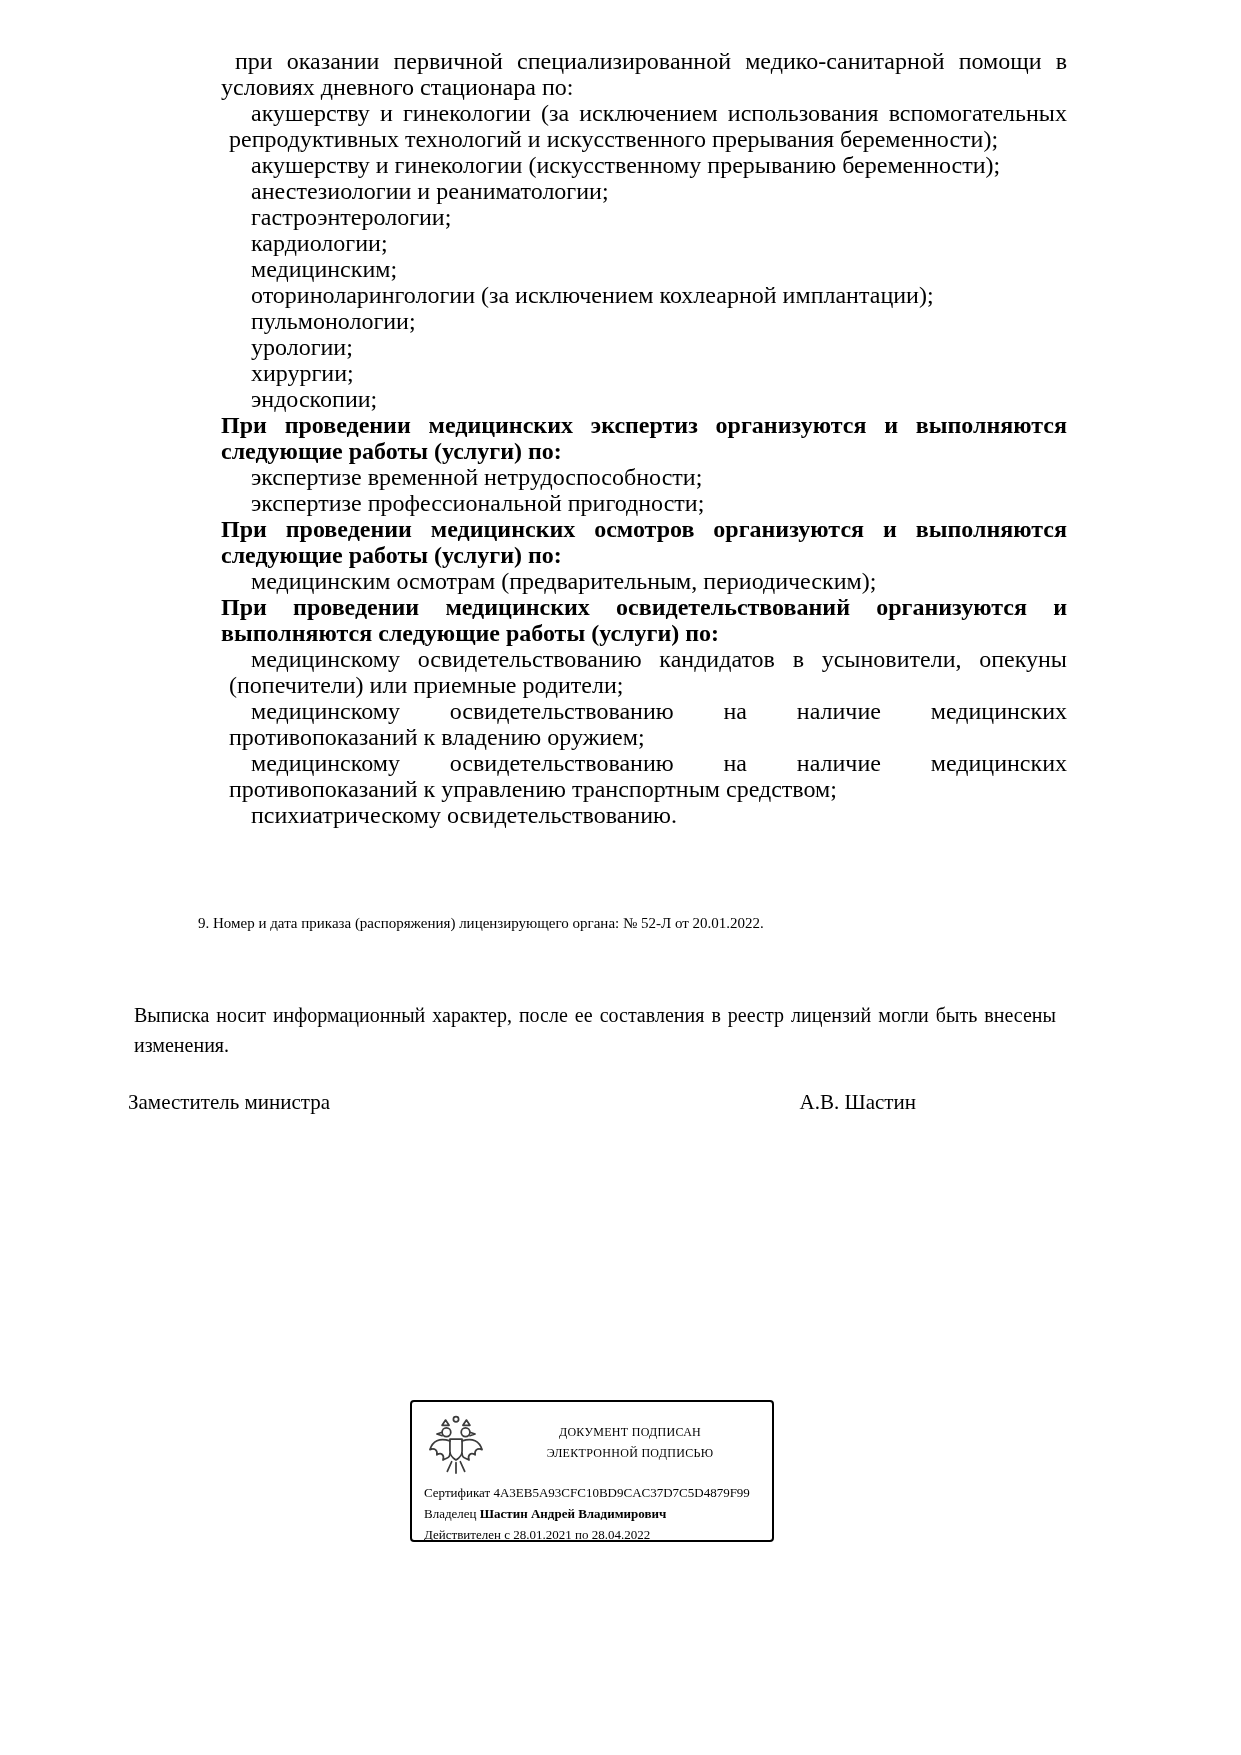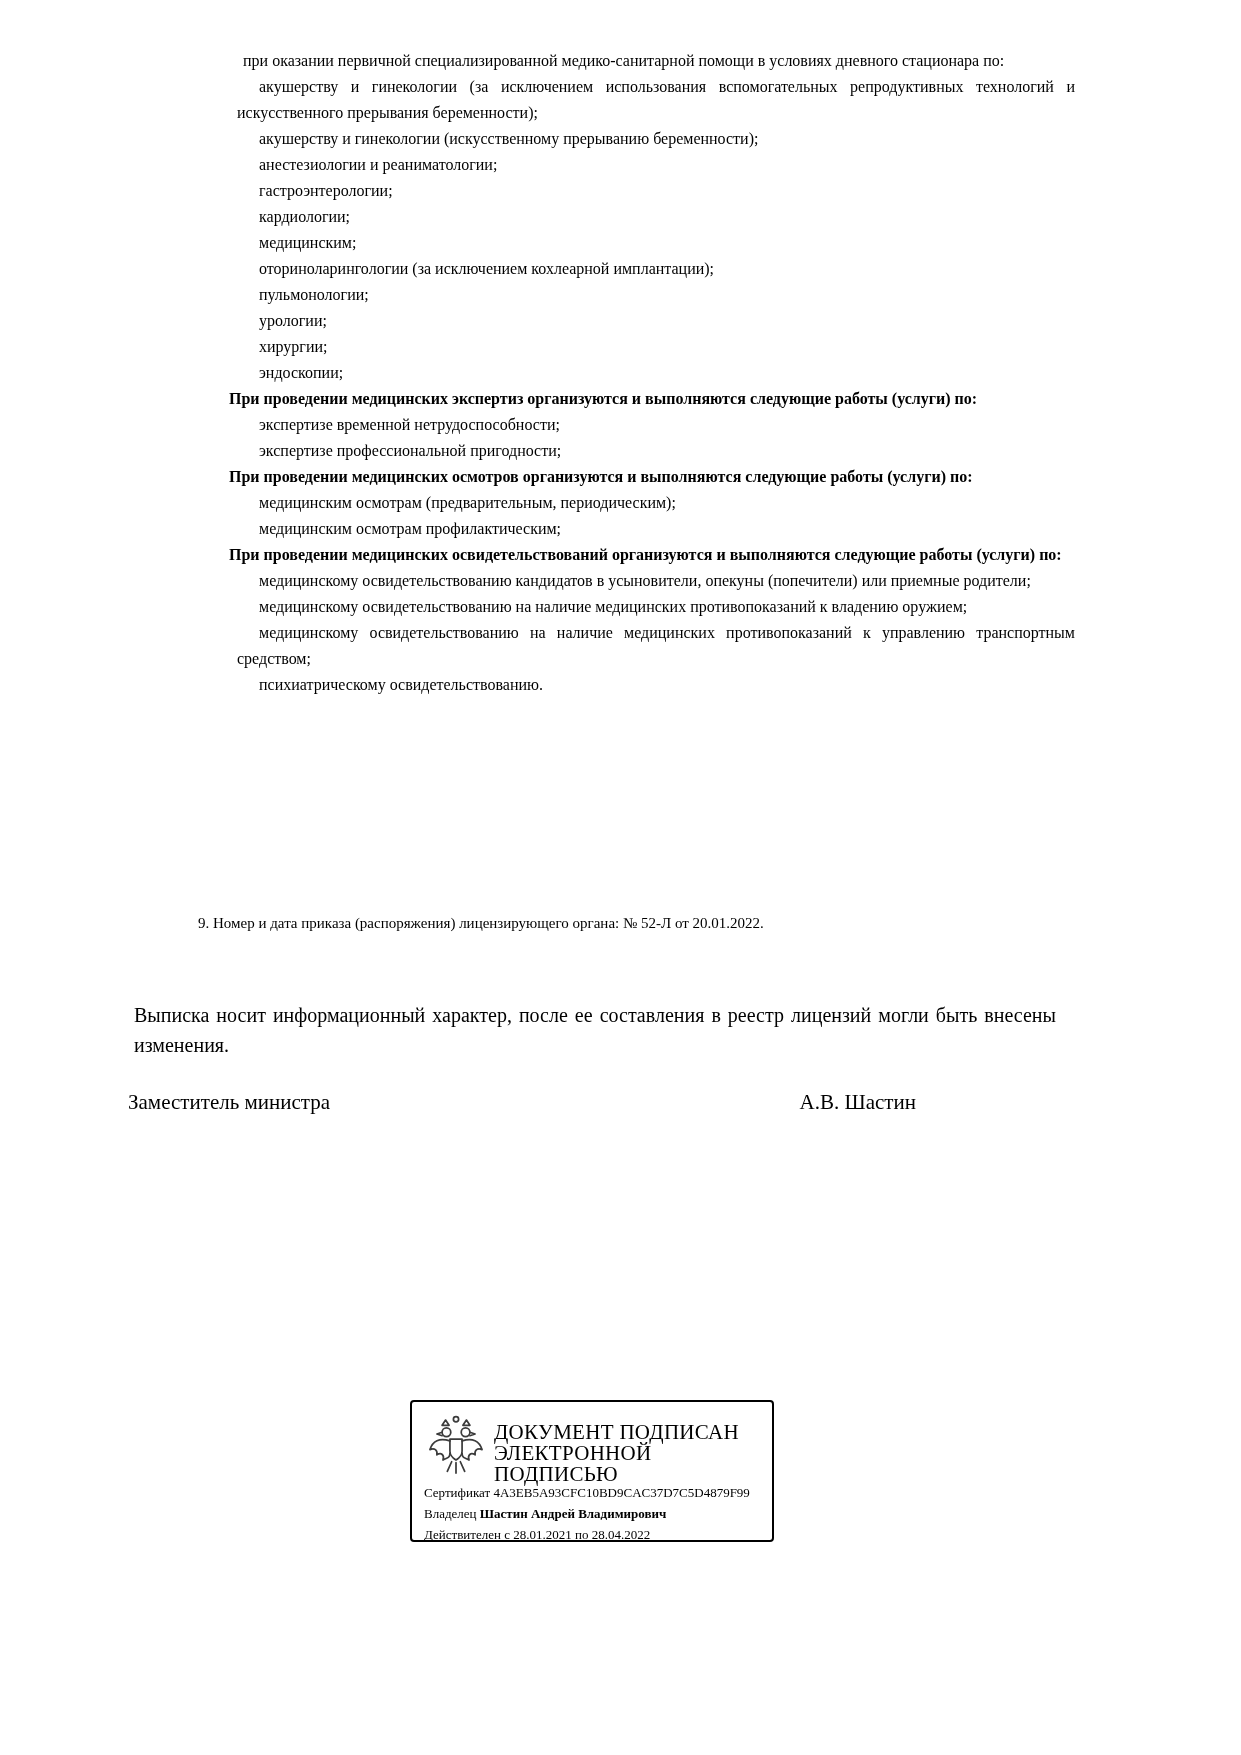--- a/index.html
+++ b/index.html
@@ -8,24 +8,24 @@
     position: relative;
     width: 1241px;
     height: 1755px;
     background: #ffffff;
     font-family: "Liberation Serif", serif;
     color: #000000;
     overflow: hidden;
   }
   .main-block {
     position: absolute;
-    left: 229px;
+    left: 221px;
     top: 48px;
     width: 846px;
-    font-size: 16px;
+    font-size: 24px;
     line-height: 26px;
     text-align: justify;
   }
   .main-block p { margin: 0; }
   p.indent1 { text-indent: 14px; }
   p.item    { text-indent: 22px; margin-left: 8px; }
   p.plain   { text-indent: 0; font-weight: bold; }
 
   .order-line {
     position: absolute;
@@ -72,21 +72,22 @@
     left: 12px;
     top: 12px;
     width: 64px;
     height: 66px;
   }
   .stamp-title {
     position: absolute;
     left: 82px;
     right: 6px;
     top: 20px;
-    font-size: 21px;
+    text-align: center;
+    font-size: 12px;
     line-height: 21px;
     letter-spacing: 0.3px;
   }
   .stamp-lines {
     position: absolute;
     left: 12px;
     right: 0;
     top: 80px;
     font-size: 13px;
     line-height: 21px;
@@ -110,21 +111,20 @@
     <p class="item">оториноларингологии (за исключением кохлеарной имплантации);</p>
     <p class="item">пульмонологии;</p>
     <p class="item">урологии;</p>
     <p class="item">хирургии;</p>
     <p class="item">эндоскопии;</p>
     <p class="plain">При проведении медицинских экспертиз организуются и выполняются следующие работы (услуги) по:</p>
     <p class="item">экспертизе временной нетрудоспособности;</p>
     <p class="item">экспертизе профессиональной пригодности;</p>
     <p class="plain">При проведении медицинских осмотров организуются и выполняются следующие работы (услуги) по:</p>
     <p class="item">медицинским осмотрам (предварительным, периодическим);</p>
-    <p class="item">медицинским осмотрам профилактическим;</p>
     <p class="plain">При проведении медицинских освидетельствований организуются и выполняются следующие работы (услуги) по:</p>
     <p class="item">медицинскому освидетельствованию кандидатов в усыновители, опекуны (попечители) или приемные родители;</p>
     <p class="item">медицинскому освидетельствованию на наличие медицинских противопоказаний к владению оружием;</p>
     <p class="item">медицинскому освидетельствованию на наличие медицинских противопоказаний к управлению транспортным средством;</p>
     <p class="item">психиатрическому освидетельствованию.</p>
   </div>
 
   <p class="order-line">9. Номер и дата приказа (распоряжения) лицензирующего органа: № 52-Л от 20.01.2022.</p>
 
   <p class="note-para">Выписка носит информационный характер, после ее составления в реестр лицензий могли быть внесены изменения.</p>

